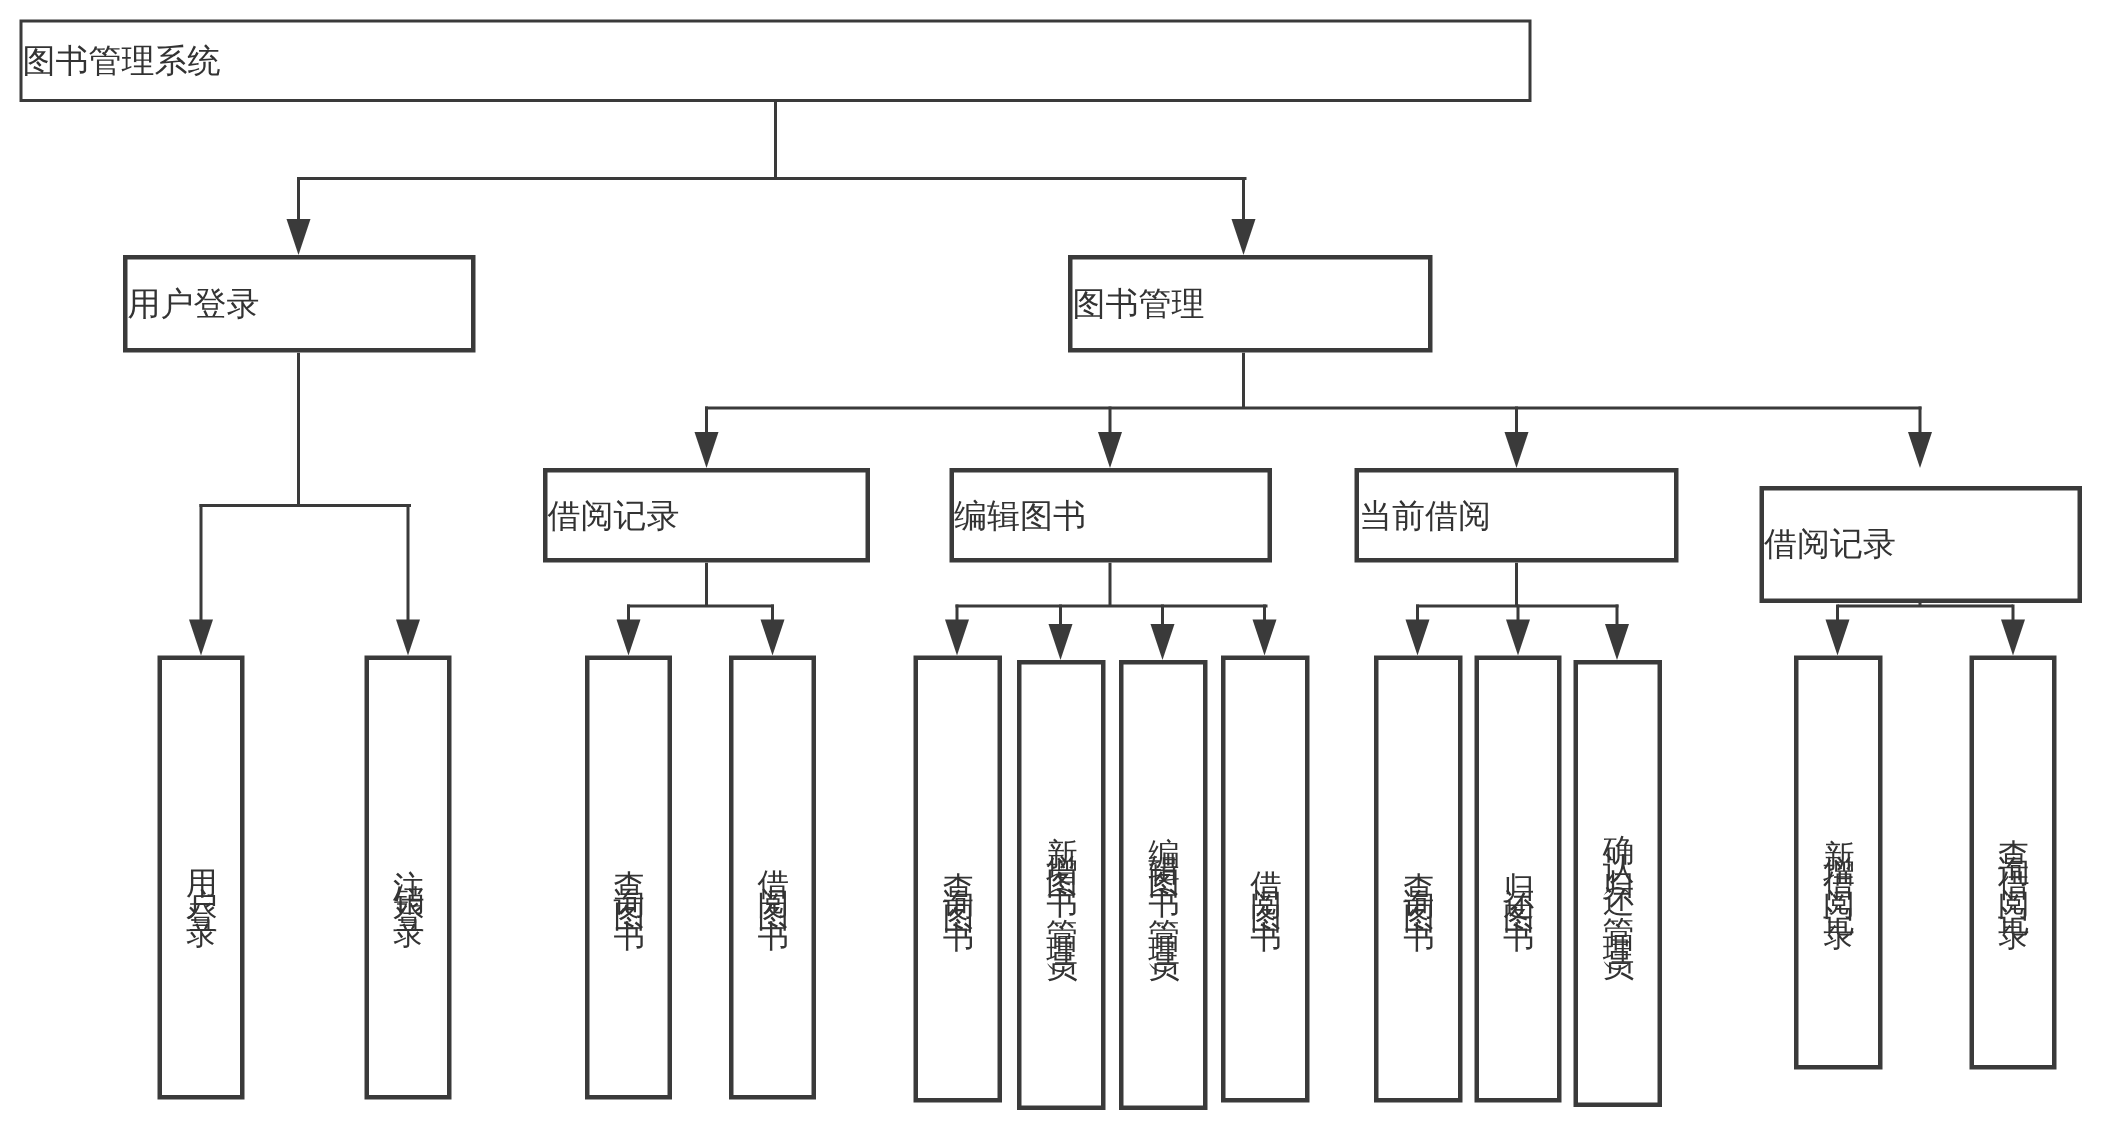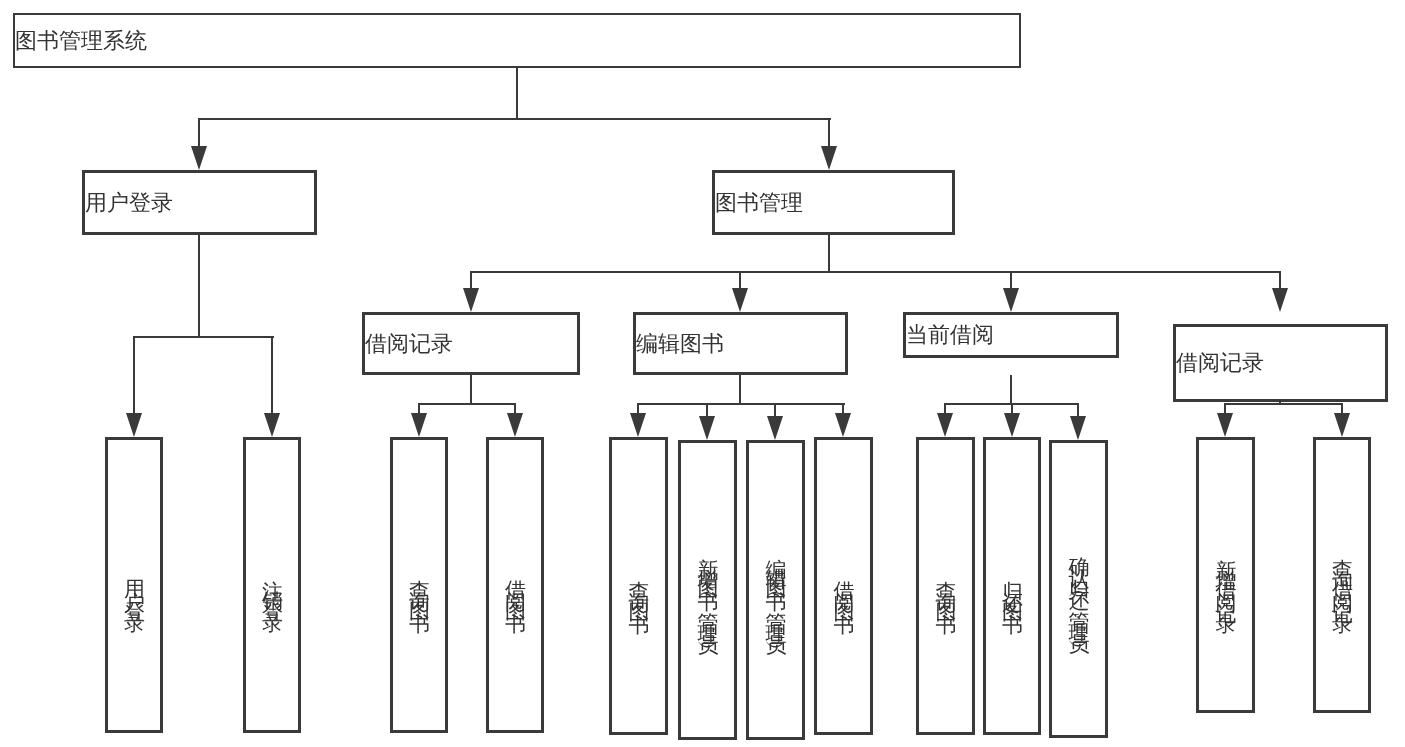--- a/index.html
+++ b/index.html
@@ -141,21 +141,21 @@
   <div class="node lv" style="left:712px;top:170px;width:243px;height:65px">
     <span>图书管理</span>
   </div>
 
   <div class="node lv" style="left:362px;top:312px;width:218px;height:63px">
     <span>借阅记录</span>
   </div>
   <div class="node lv" style="left:633px;top:312px;width:215px;height:63px">
     <span>编辑图书</span>
   </div>
-  <div class="node lv" style="left:903px;top:312px;width:216px;height:46px">
+  <div class="node lv" style="left:903px;top:312px;width:216px;height:63px">
     <span>当前借阅</span>
   </div>
   <div class="node lv" style="left:1173px;top:324px;width:215px;height:78px">
     <span>借阅记录</span>
   </div>
 
   <div class="leaf" style="left:105px;top:437px;width:58px;height:296px">
     <span class="vtext">用户登录</span>
   </div>
   <div class="leaf" style="left:243px;top:437px;width:58px;height:296px">

